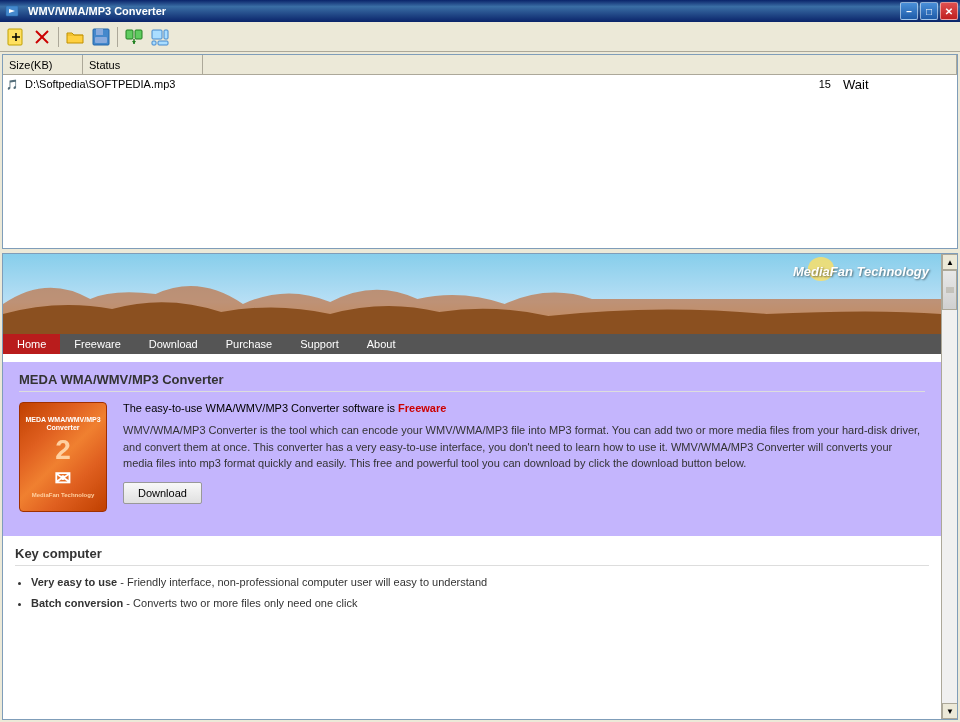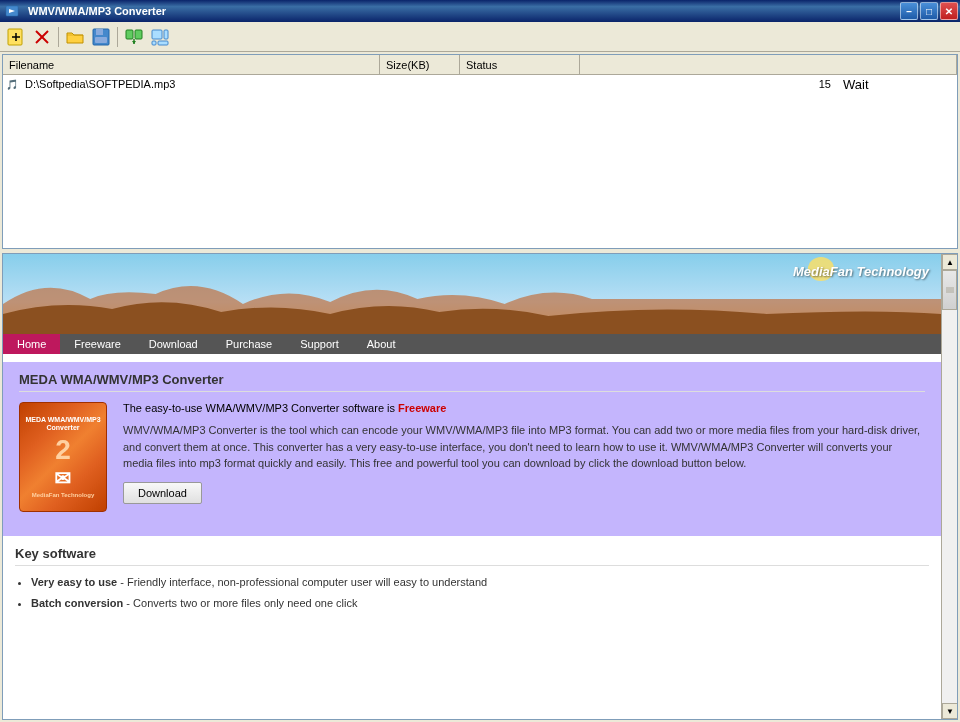--- a/index.html
+++ b/index.html
@@ -188,21 +188,21 @@
       display: flex;
       padding: 0;
     }
     .nav-item {
       padding: 4px 14px;
       color: white;
       font-size: 11px;
       cursor: pointer;
       background: #555;
     }
-    .nav-item.active { background: #be185d; text-align: right; }
+    .nav-item.active { background: #b91c1c; text-align: right; }
     .site-body { padding: 10px 16px; background: #c4b5fd; margin-top: 8px; }
     .page-title {
       font-size: 13px;
       font-weight: bold;
       color: #333;
       margin-bottom: 10px;
       padding-bottom: 4px;
       border-bottom: 1px solid #ddd;
     }
     .product-info {
@@ -314,21 +314,20 @@
         <rect x="2" y="3" width="10" height="9" rx="1" fill="#aaddff" stroke="#4488cc" stroke-width="1"></rect>
         <rect x="14" y="3" width="4" height="9" rx="1" fill="#aaddff" stroke="#4488cc" stroke-width="1"></rect>
         <rect x="2" y="14" width="4" height="4" rx="1" fill="#aaddff" stroke="#4488cc" stroke-width="1"></rect>
         <rect x="8" y="14" width="10" height="4" rx="1" fill="#aaddff" stroke="#4488cc" stroke-width="1"></rect>
       </svg>
     </div>
   </div>
 
   <div class="file-list-container">
     <div class="file-list-header">
-      <div class="file-list-header-col col-filename">Filename</div>
       <div class="file-list-header-col col-size">Size(KB)</div>
       <div class="file-list-header-col col-status">Status</div>
       <div class="file-list-header-col col-extra"></div>
     </div>
     <div class="file-list-row">
       <div class="file-row-icon">🎵</div>
       <div class="file-row-name">D:\Softpedia\SOFTPEDIA.mp3</div>
       <div class="file-row-size">15</div>
       <div class="file-row-status">Wait</div>
     </div>
@@ -384,21 +383,21 @@
 
           <div class="product-desc">
             <span>The easy-to-use WMA/WMV/MP3 Converter software is </span><span class="freeware-label">Freeware</span>
             <div class="desc-text">WMV/WMA/MP3 Converter is the tool which can encode your WMV/WMA/MP3 file into MP3 format. You can add two or more media files from your hard-disk driver, and convert them at once. This converter has a very easy-to-use interface, you don't need to learn how to use it. WMV/WMA/MP3 Converter will converts your media files into mp3 format quickly and easily. This free and powerful tool you can download by click the download button below.</div>
             <button class="download-btn">Download</button>
           </div>
         </div>
       </div>
 
       <div class="key-features">
-        <div class="key-features-title">Key software</div>
+        <div class="key-features-title">Key computer</div>
         <ul class="feature-list">
           <li class="feature-item">
             <span class="feature-bold">Very easy to use</span><span> - Friendly interface, non-professional computer user will easy to understand</span>
           </li>
           <li class="feature-item">
             <span class="feature-bold">Batch conversion</span><span> - Converts two or more files only need one click</span>
           </li>
         </ul>
       </div>
     </div>

